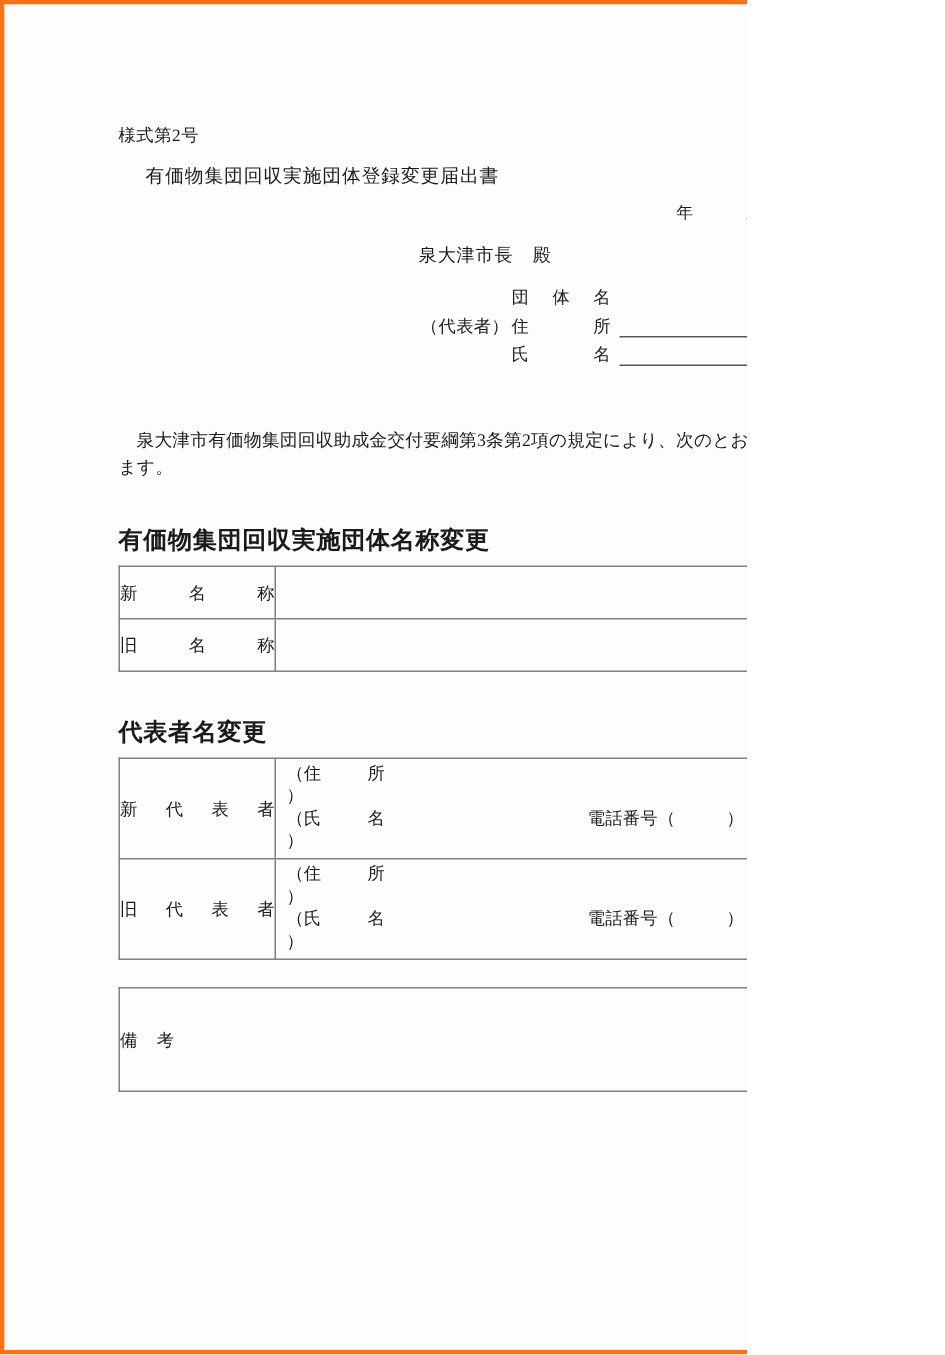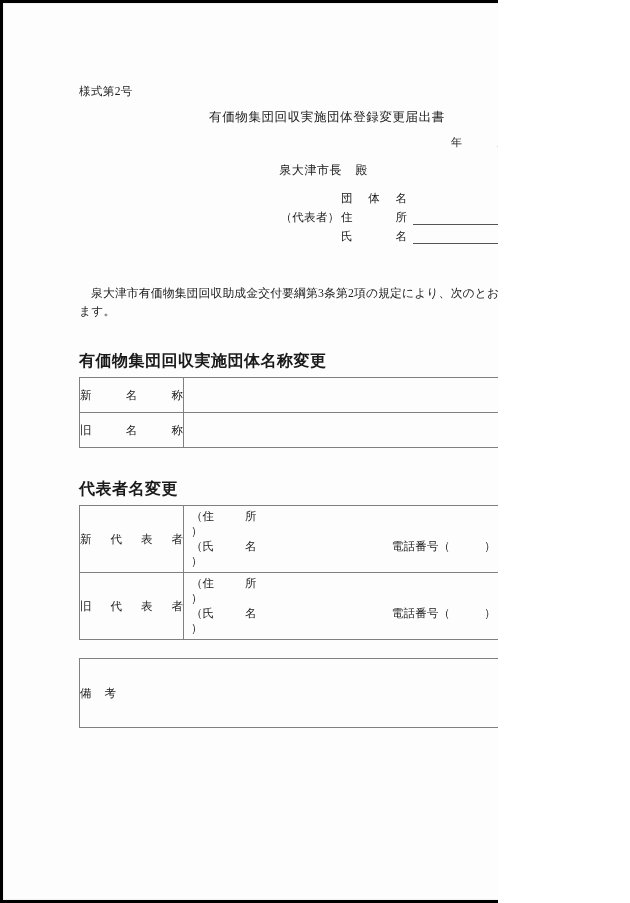--- a/index.html
+++ b/index.html
@@ -9,21 +9,21 @@
     background: #ffffff;
   }
   body {
     font-family: "Liberation Serif", "DejaVu Serif", serif;
     color: #1a1a1a;
   }
   .page {
     position: relative;
     width: 498px;
     height: 903px;
-    background: #000000;
+    background: #f97316;
     box-sizing: border-box;
     overflow: hidden;
   }
   .sheet {
     position: absolute;
     left: 3px;
     top: 3px;
     width: 624px;
     height: 897px;
     background: #fdfdfd;
@@ -37,21 +37,20 @@
     width: 478px;
   }
 
   
   .form-no {
     font-size: 11.5px;
     letter-spacing: 0.4px;
     line-height: 18px;
   }
   .doc-title {
-    text-align: center;
     font-size: 12.5px;
     letter-spacing: 0.6px;
     line-height: 20px;
     margin-top: 7px;
     padding-left: 18px;
   }
   .date-line {
     margin-top: 6px;
     text-align: right;
     font-size: 11px;

